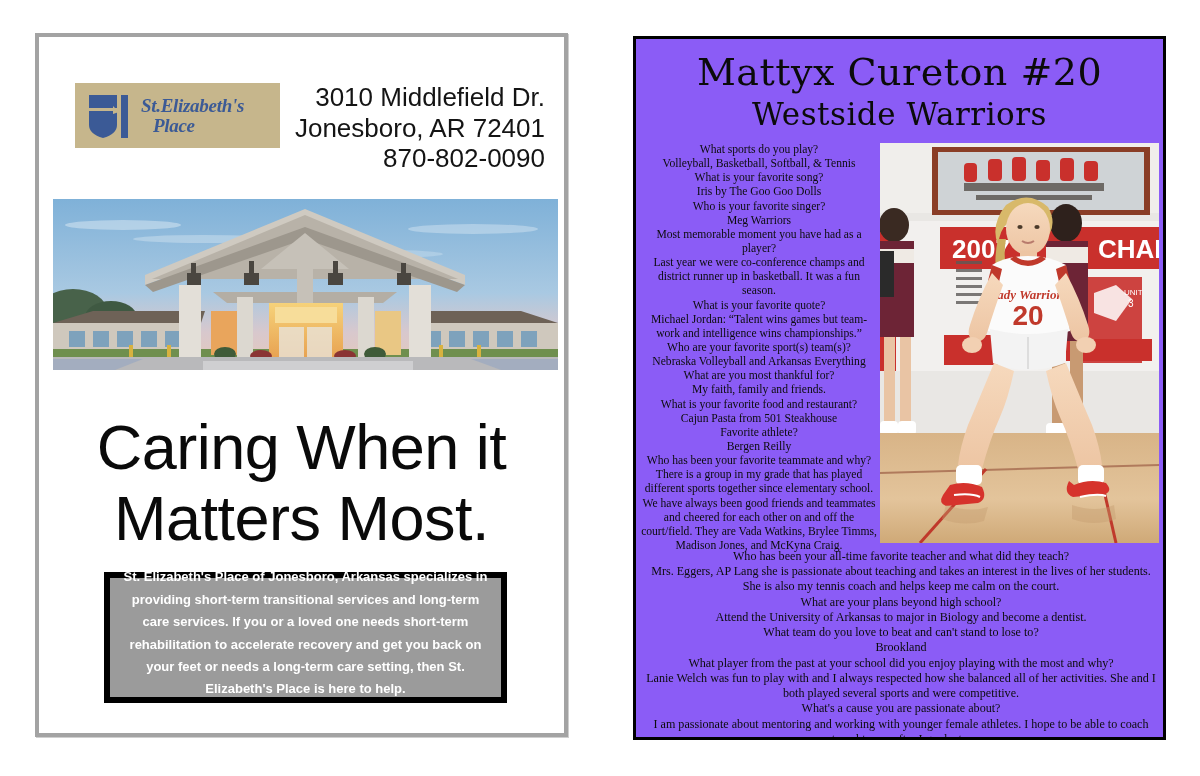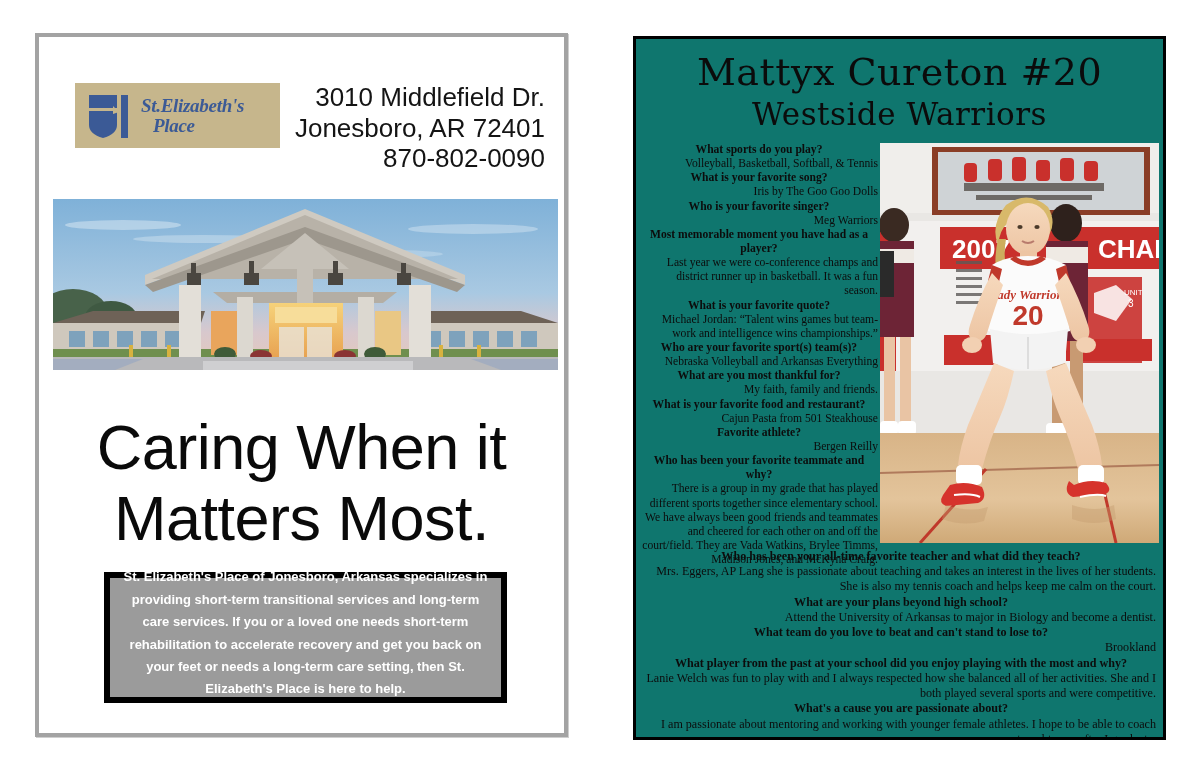--- a/index.html
+++ b/index.html
@@ -89,21 +89,21 @@
     font-weight:bold;
     text-align:center;
     padding:0 13px 8px 13px;
   }
 
   
   #right-page{
     position:absolute;
     left:633px; top:36px;
     width:533px; height:704px;
-    background:#0f766e;
+    background:#8b5cf6;
     border:3px solid #000000;
     box-sizing:border-box;
     overflow:hidden;
   }
   #player-title{
     text-align:center;
     color:#0b0b0b;
     font-family:"DejaVu Serif", serif;
     font-size:38px;
     line-height:1.0;
@@ -144,22 +144,22 @@
   #qa-lower{
     position:absolute; left:10px; top:510px;
     width:510px;
     text-align:center;
     font-family:"Liberation Serif", serif;
     font-size:12.1px;
     line-height:1.26;
     color:#0c0c0c;
   }
 
-  .q{font-weight:bold;display:block;}
-  .a{font-weight:normal;display:block;text-align:right;}
+  .q{font-weight:normal;display:block;}
+  .a{font-weight:normal;display:block;}
 </style>
 </head>
 <body>
 
 <div id="left-page">
 
   <div id="brand-row">
 
     <div id="logo-box">
       <span id="logo-mark">

